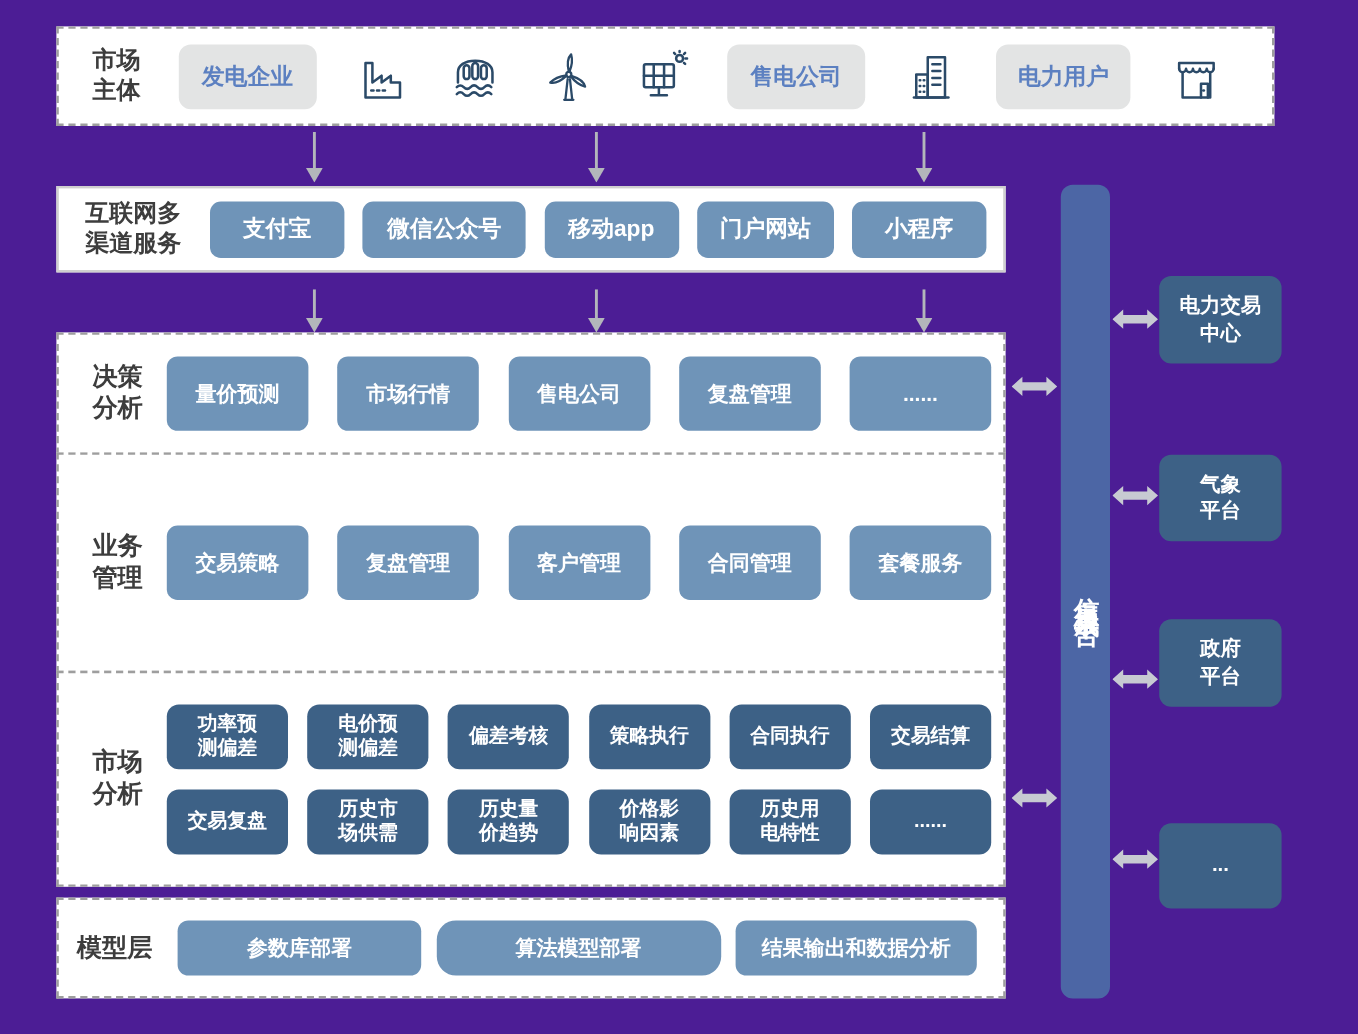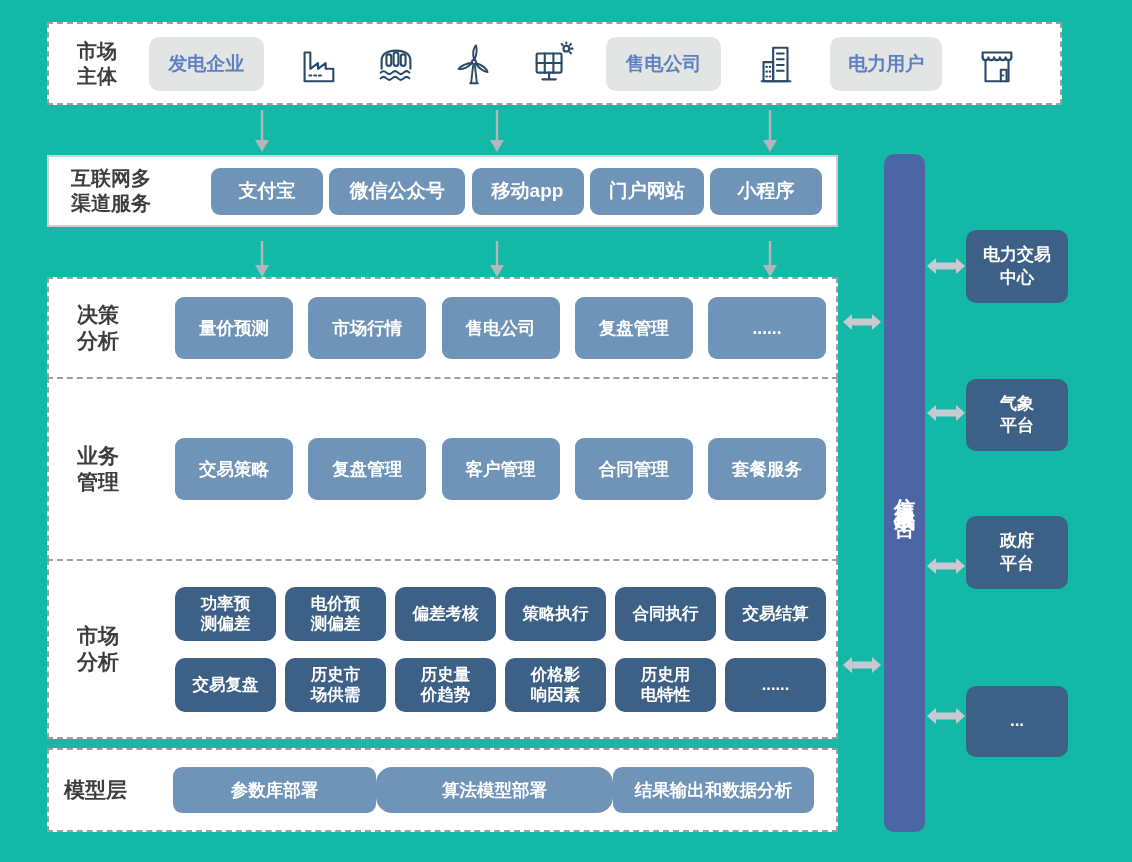--- a/index.html
+++ b/index.html
@@ -1,33 +1,33 @@
 <!DOCTYPE html>
 <html><head>
 <meta charset="utf-8">
 <style>
   html,body{margin:0;padding:0;background:#fff;}
-  #app{position:relative;width:1132px;height:862px;background:#14b8a6;
+  #app{position:relative;width:1132px;height:862px;background:#4c1d95;
        font-family:"Liberation Sans","DejaVu Sans",sans-serif;overflow:hidden;}
   .preline{white-space:pre-line;}
   .dashedbox{position:absolute;border:2px dashed #9e9e9e;background:#fff;box-sizing:border-box;}
   .solidbox{position:absolute;border:2px solid #cfcfcf;background:#fff;box-sizing:border-box;}
   .seclabel{font-weight:bold;color:#3d3d3d;font-size:21px;line-height:1.25;}
   .flexrow{display:flex;align-items:center;height:100%;}
   .btn{display:flex;align-items:center;justify-content:center;color:#fff;font-weight:bold;
        text-align:center;box-sizing:border-box;}
   .mid{background:#6f94b8;border-radius:9px;}
   .dark{background:#3d6186;border-radius:10px;}
   .chip{display:flex;align-items:center;justify-content:center;background:#e3e4e4;border-radius:10px;
         color:#5c80c1;font-weight:bold;font-size:19px;width:115px;height:54px;}
   .icon{display:flex;align-items:center;justify-content:center;}
   .channel-btn{height:47px;font-size:19px;}
   .row5 .btn{width:118px;height:62px;font-size:17.5px;}
   .row6 .btn{width:101px;height:54px;font-size:16.5px;line-height:1.2;}
-  .buttons-area{flex:1;display:flex;align-items:center;justify-content:space-between;margin-left:36px;}
+  .buttons-area{flex:1;display:flex;align-items:center;justify-content:space-between;}
   .stackrows{flex:1;display:flex;flex-direction:column;justify-content:center;}
   .vbar{position:absolute;left:884px;top:154px;width:41px;height:678px;background:#4c66a5;
         border-radius:10px;display:flex;align-items:center;justify-content:center;}
   .vbar span{writing-mode:vertical-lr;text-orientation:upright;color:#fff;font-weight:bold;
         font-size:21px;letter-spacing:4px;}
   .extbox{position:absolute;left:966px;width:102px;background:#3d6186;border-radius:10px;
         color:#fff;font-weight:bold;font-size:17px;line-height:1.3;display:flex;align-items:center;
         justify-content:center;text-align:center;}
   .arrow{position:absolute;}
   svg{display:block;}

